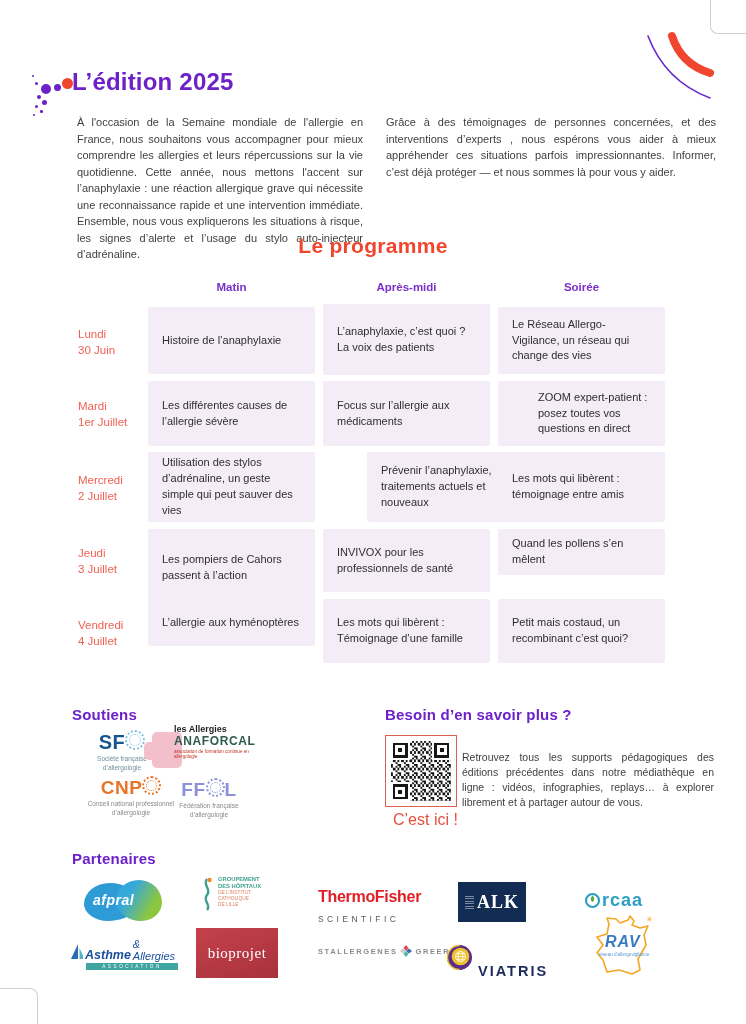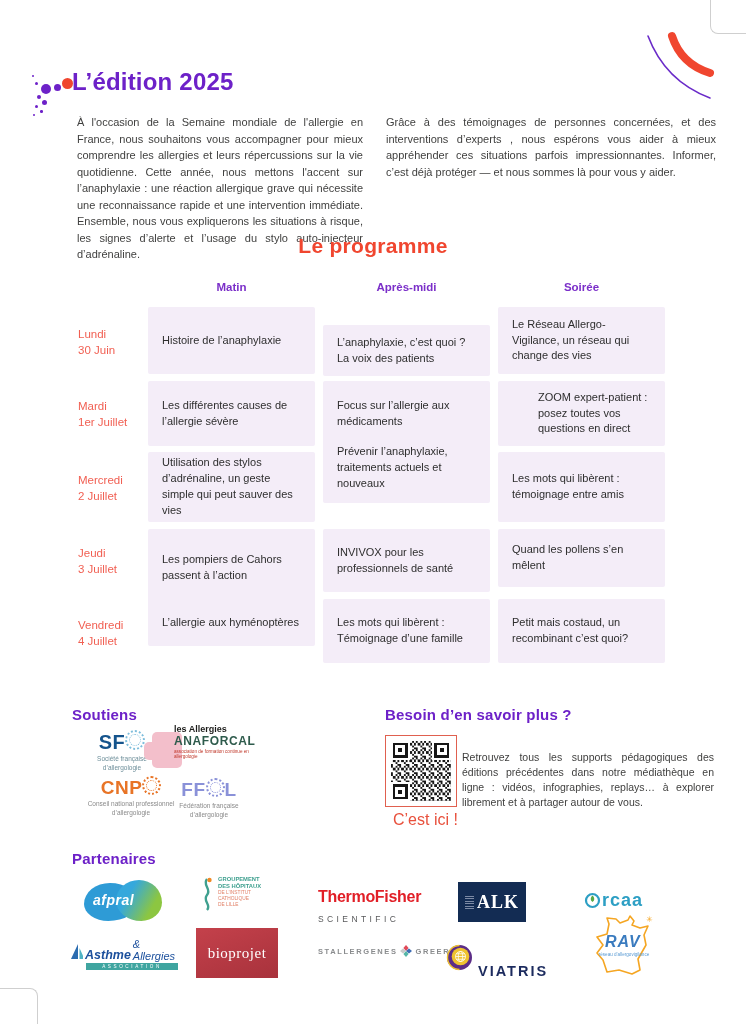--- a/index.html
+++ b/index.html
@@ -134,21 +134,21 @@
   <div class="col-head" style="left:148px;">Matin</div>
   <div class="col-head" style="left:323px;">Après-midi</div>
   <div class="col-head" style="left:498px;">Soirée</div>
 
   <div class="day" style="top:326px;">
     <span>Lundi</span><br><span>30 Juin</span>
   </div>
   <div class="cell c1" style="top:307px;height:67px;">
       <span>Histoire de l’anaphylaxie</span>
     </div>
-  <div class="cell c2" style="top:325px;height:51px;">
+  <div class="cell c2" style="top:304px;height:71px;">
       <span>L’anaphylaxie, c’est quoi ? La voix des patients</span>
     </div>
   <div class="cell c3" style="top:307px;height:67px;">
       <span>Le Réseau Allergo-Vigilance, un réseau qui change des vies</span>
     </div>
 
   <div class="day" style="top:398px;">
     <span>Mardi</span><br><span>1er Juillet</span>
   </div>
   <div class="cell c1" style="top:381px;height:65px;">
@@ -160,37 +160,37 @@
   <div class="cell c3" style="top:381px;height:65px;padding-left:40px;">
       <span>ZOOM expert-patient : posez toutes vos questions en direct</span>
     </div>
 
   <div class="day" style="top:472px;">
     <span>Mercredi</span><br><span>2 Juillet</span>
   </div>
   <div class="cell c1" style="top:452px;height:70px;">
       <span>Utilisation des stylos d’adrénaline, un geste simple qui peut sauver des vies</span>
     </div>
-  <div class="cell c2" style="top:433px;height:70px;">
+  <div class="cell c2" style="top:452px;height:70px;margin-left:44px;">
       <span>Prévenir l’anaphylaxie, traitements actuels et nouveaux</span>
     </div>
   <div class="cell c3" style="top:452px;height:70px;">
       <span>Les mots qui libèrent  : témoignage entre amis</span>
     </div>
 
   <div class="day" style="top:545px;">
     <span>Jeudi</span><br><span>3 Juillet</span>
   </div>
   <div class="cell c1" style="top:529px;height:77px;">
       <span>Les pompiers de Cahors passent à l’action</span>
     </div>
   <div class="cell c2" style="top:529px;height:63px;">
       <span>INVIVOX pour les professionnels de santé</span>
     </div>
-  <div class="cell c3" style="top:529px;height:58px;">
+  <div class="cell c3" style="top:529px;height:46px;">
       <span>Quand les pollens s’en mêlent</span>
     </div>
 
   <div class="day" style="top:617px;">
     <span>Vendredi</span><br><span>4 Juillet</span>
   </div>
   <div class="cell c1" style="top:599px;height:47px;">
       <span>L’allergie aux hyménoptères</span>
     </div>
   <div class="cell c2" style="top:599px;height:64px;">

